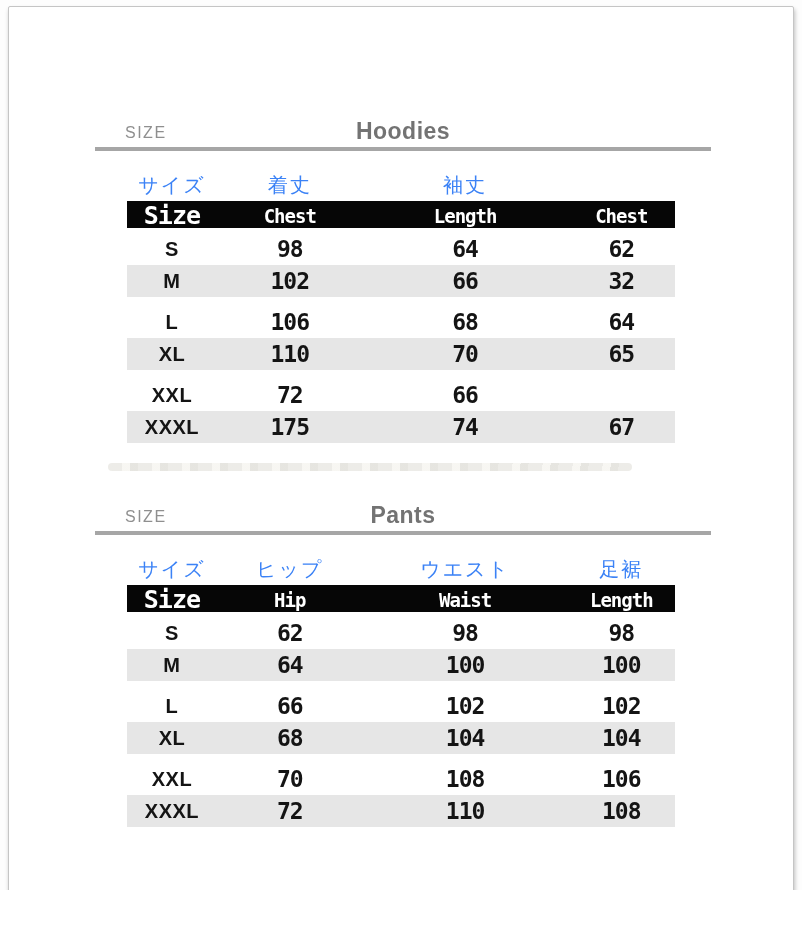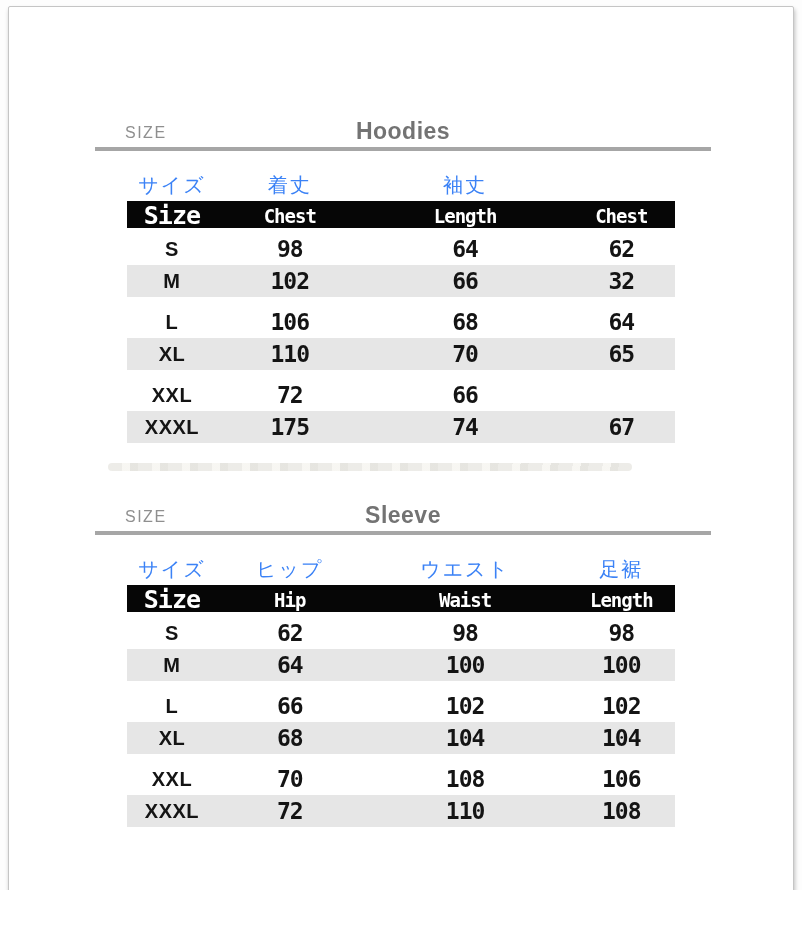--- a/index.html
+++ b/index.html
@@ -91,21 +91,21 @@
           <div class="val">74</div>
           <div class="val">67</div>
         </div>
       </div>
     </div>
 
     <div class="rope"></div>
 
     <div class="sec-head pants">
       <span class="size-label">SIZE</span>
-      <div class="sec-title">Sleeve</div>
+      <div class="sec-title">Pants</div>
     </div>
     <div class="rule"></div>
 
     <div class="size-table">
       <div class="grid jp-row">
         <div>サイズ</div>
         <div>ヒップ</div>
         <div>ウエスト</div>
         <div>足裾</div>
       </div>

